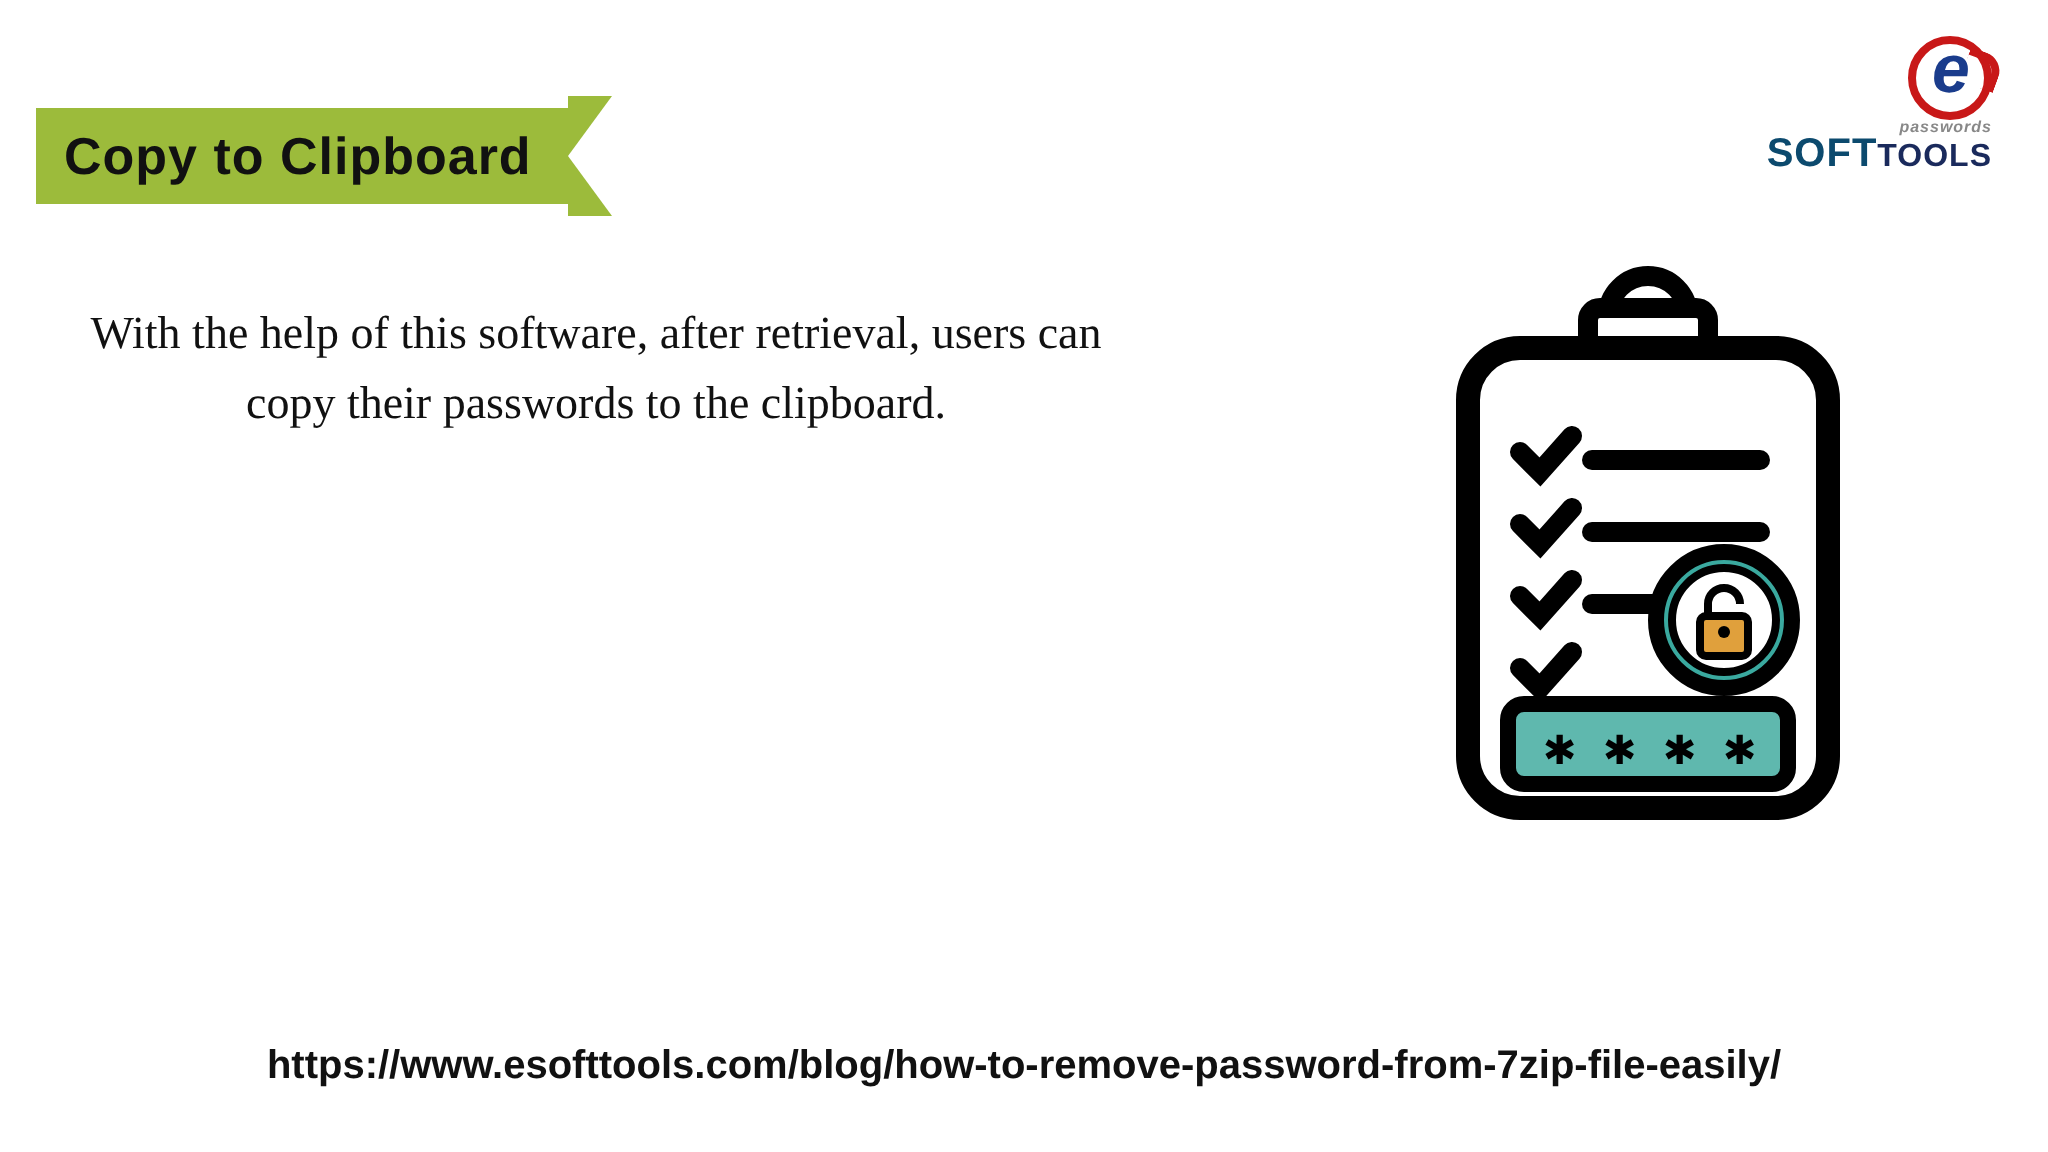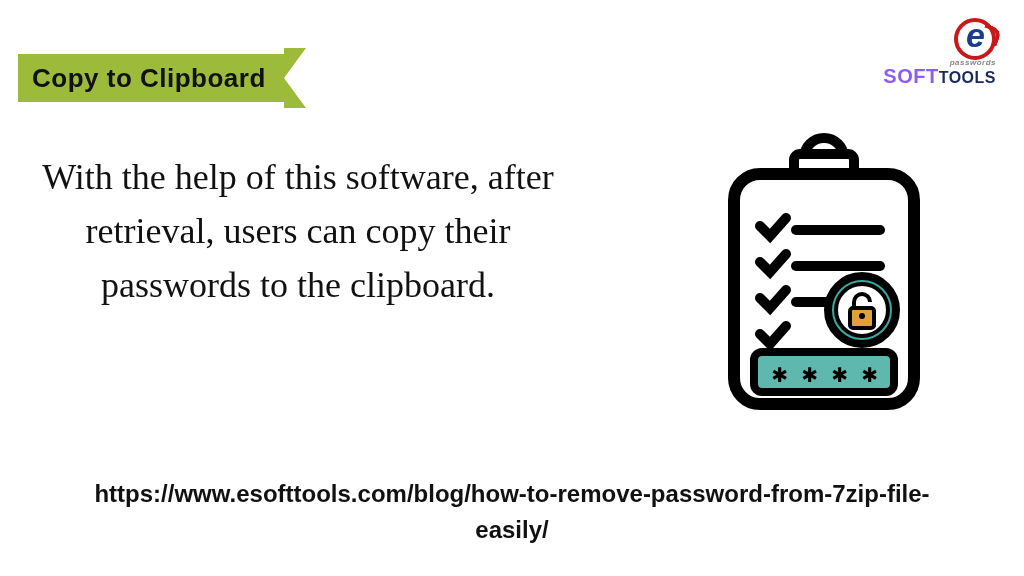--- a/index.html
+++ b/index.html
@@ -70,55 +70,55 @@
     border-right: 4px solid #c81818;
     border-radius: 0 10px 0 0;
     transform: rotate(20deg);
   }
   .logo-text {
     font-weight: 900;
     font-size: 20px;
     letter-spacing: 0.5px;
     line-height: 1;
   }
-  .logo-soft { color: #8b5cf6; }
+  .logo-soft { color: #0c4a6e; }
   .logo-tools { color: #1a2a5c; font-size: 16px; position: relative; }
   .logo-sub {
     font-size: 8px;
     color: #888;
     position: absolute;
     top: -10px; right: 0;
     font-style: italic;
   }
   .body-text {
     position: absolute;
     top: 150px;
     left: 38px;
     width: 520px;
-    font-size: 36px;
+    font-size: 23px;
     line-height: 1.5;
     text-align: center;
     color: #111;
   }
   .illustration {
     position: absolute;
     top: 130px;
     right: 70px;
     width: 260px;
     height: 300px;
   }
   .url {
     position: absolute;
     bottom: 28px;
     left: 0;
     width: 100%;
     text-align: center;
     font-family: Verdana, Geneva, sans-serif;
     font-weight: 700;
-    font-size: 24px;
+    font-size: 20px;
     color: #111;
     padding: 0 80px;
     line-height: 1.5;
   }
 </style>
 </head>
 <body>
 
 <div class="ribbon">
   <div class="ribbon-body">Copy to Clipboard</div>

